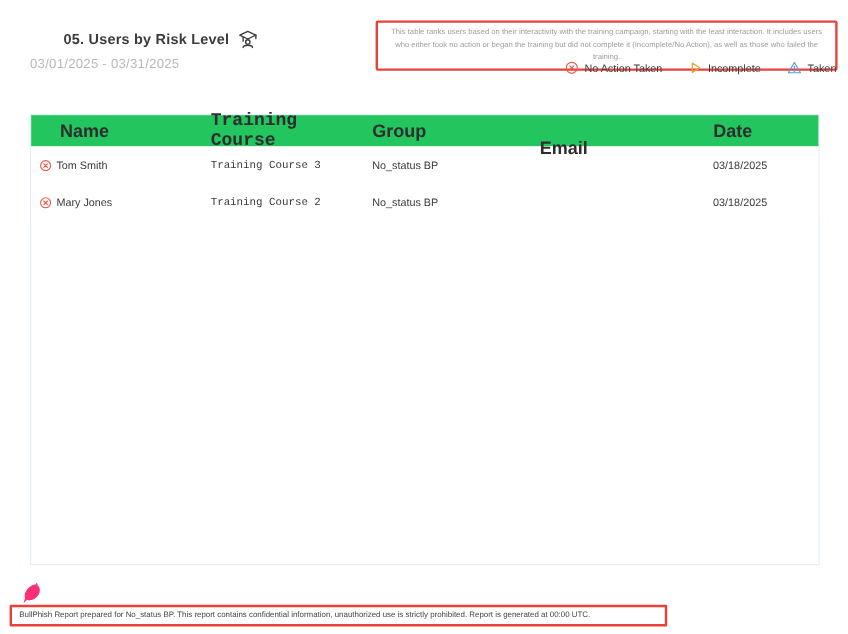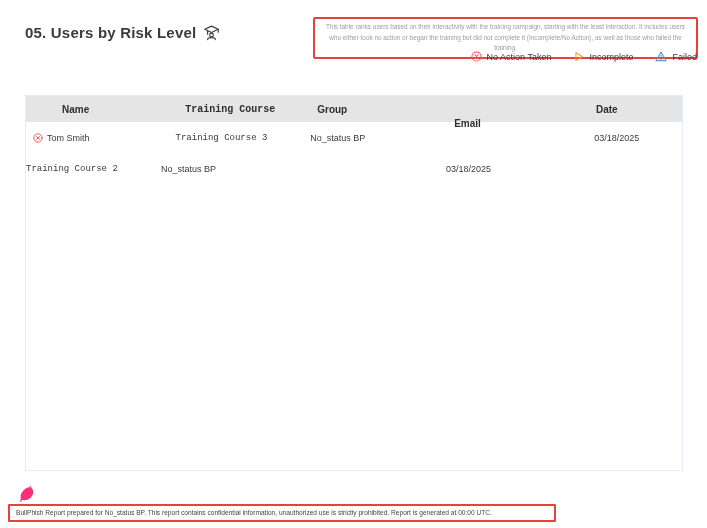--- a/index.html
+++ b/index.html
@@ -15,24 +15,25 @@
 
   
   .title-row {
     position: absolute;
     left: 25px; top: 24px;
     display: flex;
     align-items: center;
     gap: 7px;
   }
   .page-title {
-    font-size: 15px;
+    font-size: 12px;
     font-weight: 700;
     color: #3b3b3b;
     letter-spacing: 0.2px;
+    margin-left: 28px;
   }
   .graduate-icon svg { display: block; }
   .date-range {
     position: absolute;
     left: 25px; top: 48px;
     font-size: 11px;
     color: #b9b9b9;
     letter-spacing: 0.2px;
   }
 
@@ -75,25 +76,24 @@
     left: 25px; top: 95px;
     width: 658px;
     height: 376px;
     border: 1px solid #e2edf7;
     background: #ffffff;
   }
   .thead {
     display: flex;
     align-items: center;
     height: 26px;
-    background: #e5e5e5;
-    font-size: 10px;
+    background: #22c55e;
+    font-size: 15px;
     font-weight: 700;
     color: #2e2e2e;
-    padding-left: 12px;
   }
   .trow {
     display: flex;
     align-items: center;
     height: 31px;
     font-size: 9px;
     color: #3a3a3a;
     background: #ffffff;
   }
   .col-name   { width: 150px; }
@@ -146,20 +146,21 @@
     <span class="graduate-icon">
       <svg width="17" height="17" viewBox="0 0 24 24" fill="none" stroke="#3b3b3b" stroke-width="1.6" stroke-linejoin="round" stroke-linecap="round">
         <polygon points="12,3 21.5,7.5 12,12 2.5,7.5"></polygon>
         <path d="M21.5 7.5 v4"></path>
         <path d="M6.5 10 v4.5"></path>
         <circle cx="12" cy="15.5" r="2.6"></circle>
         <path d="M6.5 22 c0-3.6 11-3.6 11 0"></path>
       </svg>
     </span>
   </div>
+  <div class="date-range">03/01/2025 - 03/31/2025</div>
 
   <div class="desc-box">This table ranks users based on their interactivity with the training campaign, starting with the least interaction. It includes users who either took no action or began the training but did not complete it (Incomplete/No Action), as well as those who failed the training.</div>
 
   <div class="legend">
     <div class="legend-item">
       <span>
         <svg width="11" height="11" viewBox="0 0 12 12" fill="none" stroke="#e8584d" stroke-width="1.1" stroke-linecap="round">
           <circle cx="6" cy="6" r="5"></circle>
           <path d="M4.2 4.2 l3.6 3.6 M7.8 4.2 l-3.6 3.6"></path>
         </svg>
@@ -175,21 +176,21 @@
       <span>Incomplete</span>
     </div>
     <div class="legend-item">
       <span>
         <svg width="12" height="11" viewBox="0 0 13 12" fill="none" stroke="#5b9bd5" stroke-width="1.1" stroke-linejoin="round" stroke-linecap="round">
           <path d="M6.5 1.2 L12 10.5 L1 10.5 Z"></path>
           <path d="M6.5 4.6 v2.6"></path>
           <circle cx="6.5" cy="8.9" r="0.3" fill="#5b9bd5"></circle>
         </svg>
       </span>
-      <span>Failed</span>
+      <span>Taken</span>
     </div>
   </div>
 
   <div class="risk-table">
     <div class="thead">
       <div class="col-name">Name</div>
       <div class="col-course">Training Course</div>
       <div class="col-group">Group</div>
       <div class="col-email">Email</div>
       <div class="col-date">Date</div>
@@ -203,20 +204,27 @@
         </svg>
         <span>Tom Smith</span>
       </div>
       <div class="col-course">Training Course 3</div>
       <div class="col-group">No_status BP</div>
       <div class="col-email"><span class="redacted-bar"></span></div>
       <div class="col-date">03/18/2025</div>
     </div>
 
     <div class="trow">
+      <div class="col-name">
+        <svg width="10" height="10" viewBox="0 0 12 12" fill="none" stroke="#e8584d" stroke-width="1.1" stroke-linecap="round">
+          <circle cx="6" cy="6" r="5"></circle>
+          <path d="M4.2 4.2 l3.6 3.6 M7.8 4.2 l-3.6 3.6"></path>
+        </svg>
+        <span>Mary Jones</span>
+      </div>
       <div class="col-course">Training Course 2</div>
       <div class="col-group">No_status BP</div>
       <div class="col-email"><span class="redacted-bar"></span></div>
       <div class="col-date">03/18/2025</div>
     </div>
   </div>
 
   <div class="fish-logo">
     <svg width="17" height="19" viewBox="0 0 17 19">
       <path d="M13.8 3.2 C16.6 6.4 15.2 11.6 10.4 14.2 C7.6 15.7 4.6 15.5 3.4 14.2 C2.2 12.9 2.2 10.2 3.8 7.6 C6.2 3.6 11.2 0.4 13.8 3.2 Z" fill="#fd2e77"></path>

